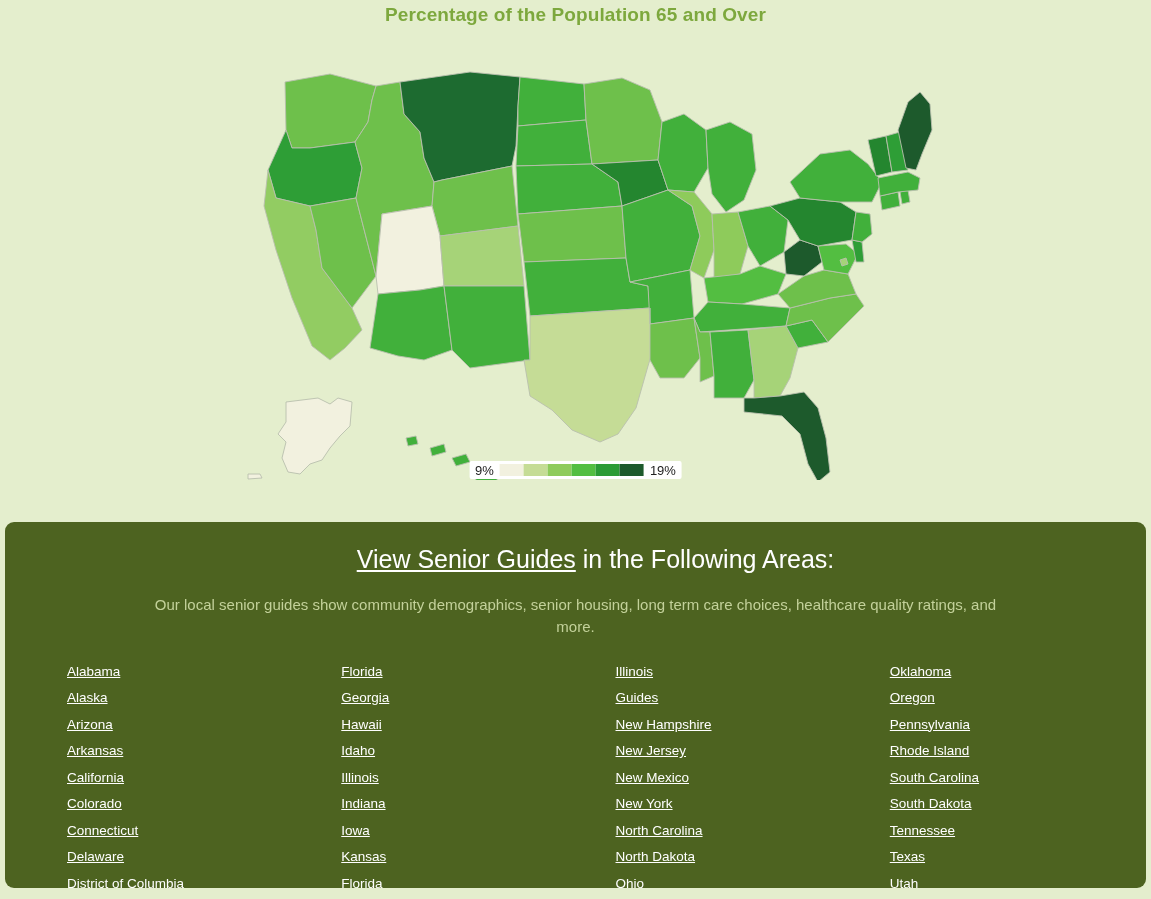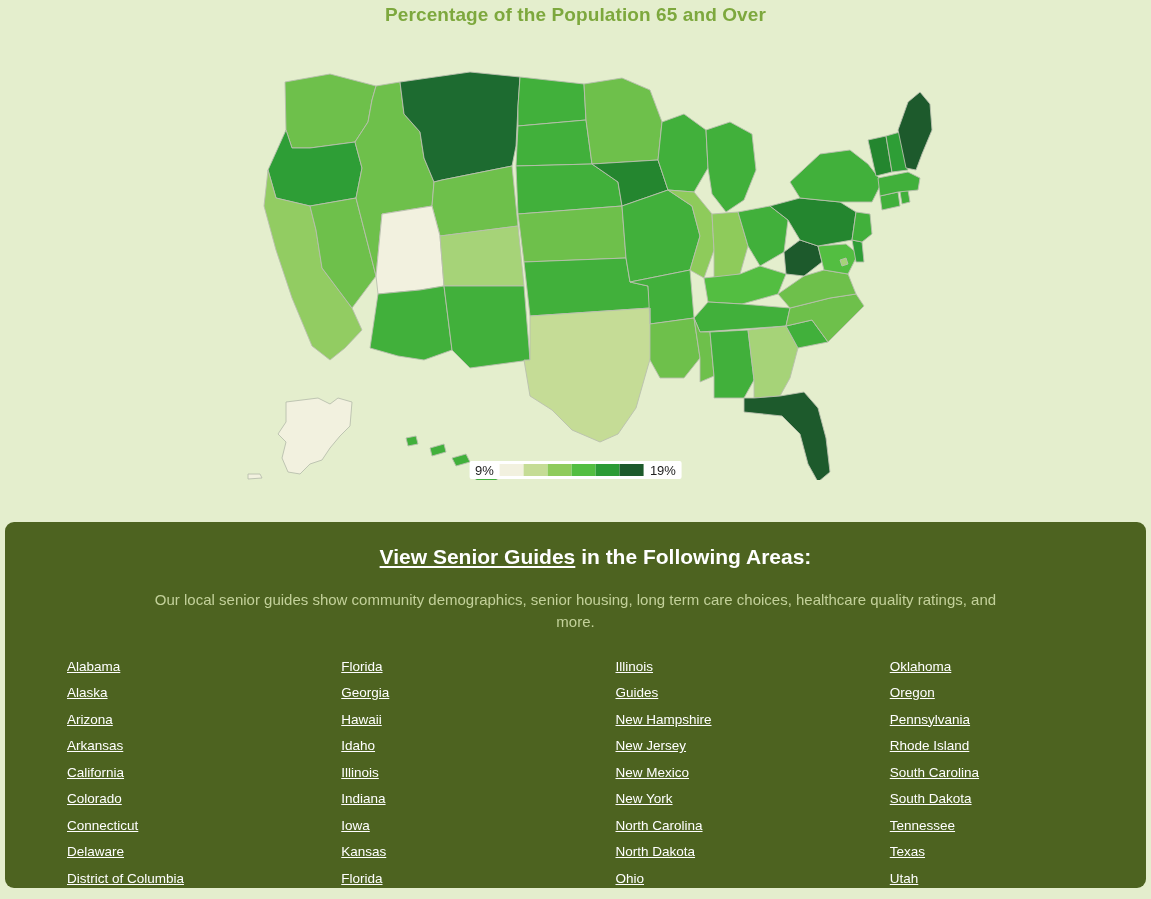--- a/index.html
+++ b/index.html
@@ -59,21 +59,21 @@
   #legend .lg-bar{width:24px;height:12px;}
   #guides-panel{
     position:absolute;left:5px;top:522px;
     width:1141px;height:366px;
     background:#4d6320;
     border-radius:9px;
     box-sizing:border-box;
     overflow:hidden;
   }
   #guides-heading{
-    text-align:center;color:#ffffff;font-size:21px;font-weight:bold;
+    text-align:center;color:#ffffff;font-size:25px;font-weight:normal;
     margin-top:23px;
     padding-left:40px;
   }
   #guides-heading .und{text-decoration:underline;}
   #guides-sub{
     text-align:center;color:#c3d19a;font-size:15px;
     margin:20px auto 0;max-width:880px;line-height:1.45;
   }
   #state-columns{
     display:flex;margin:26px 0 0 0;padding:0 22px;

